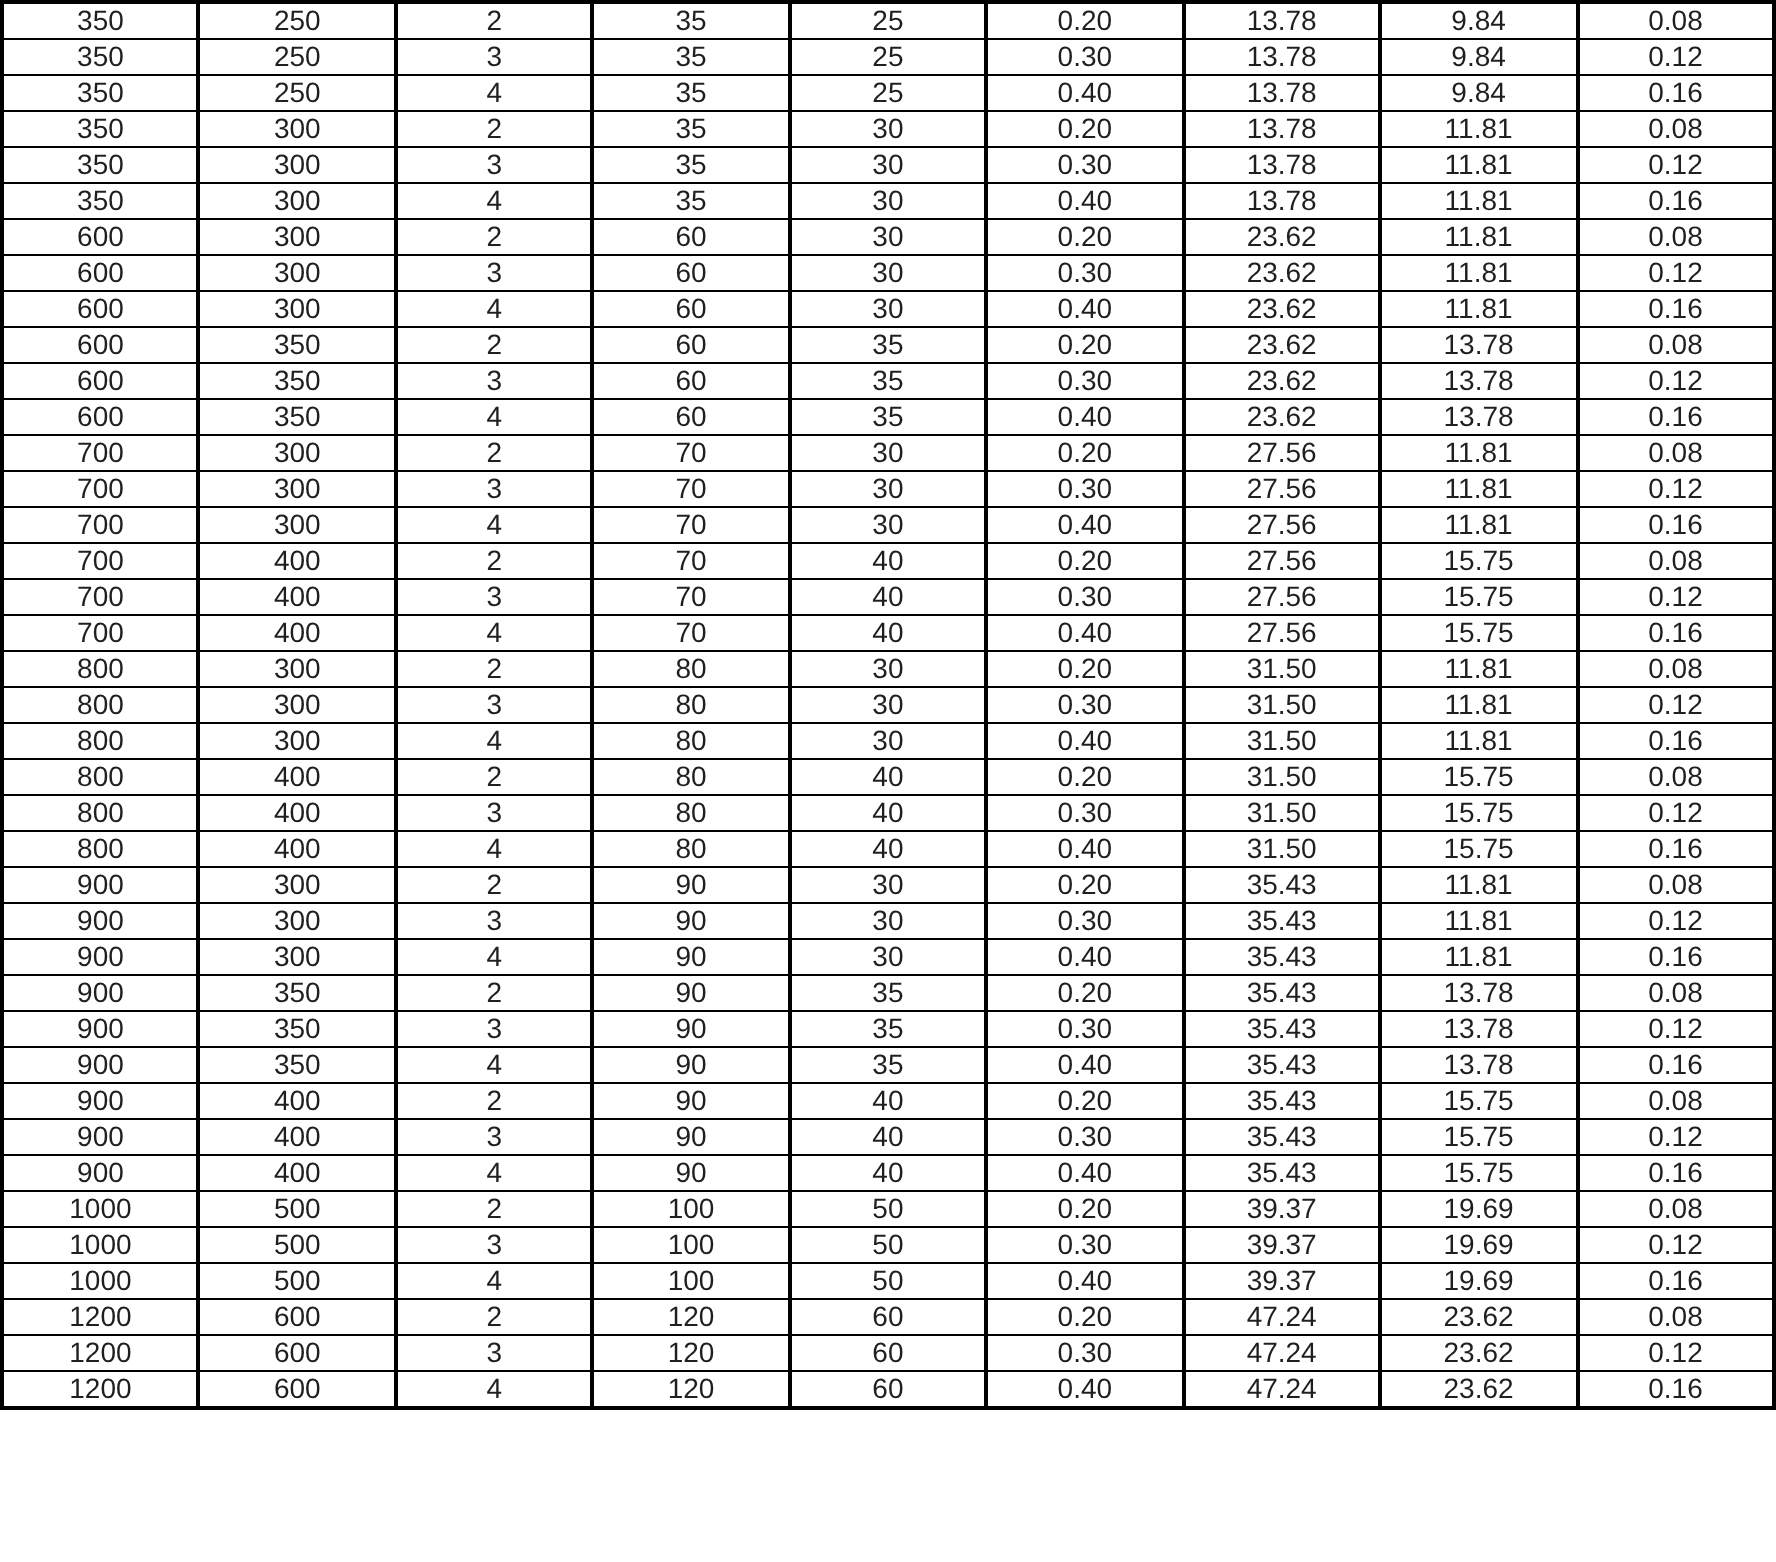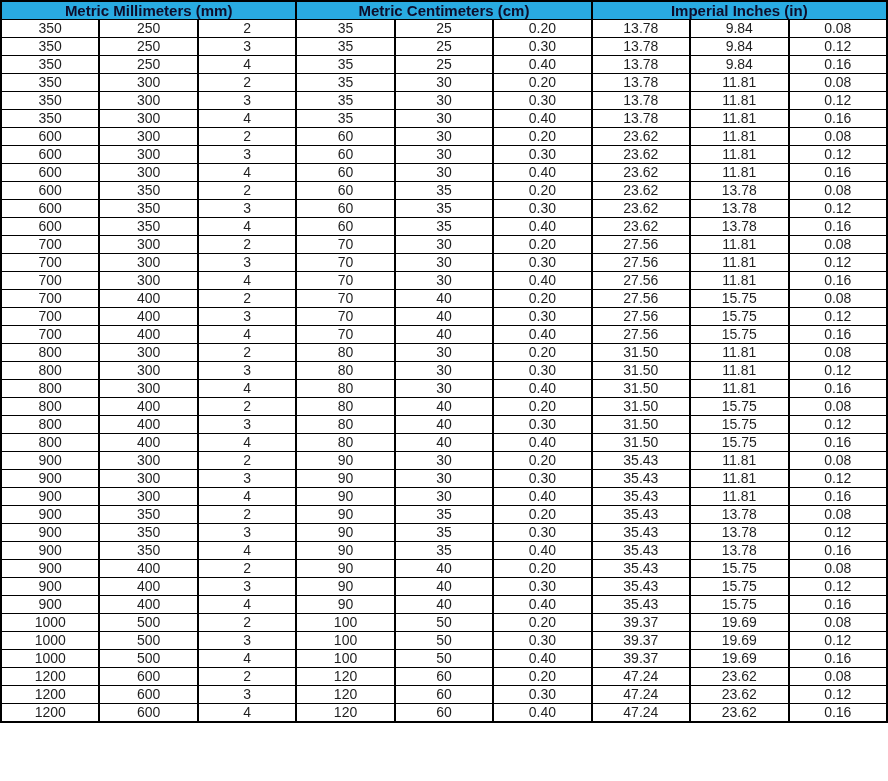--- a/index.html
+++ b/index.html
@@ -66,25 +66,20 @@
         <col>
         <col>
         <col>
         <col>
         <col>
         <col>
         <col>
         <col>
     </colgroup>
     <thead>
-      <tr>
-        <th class="group-title" colspan="3">Metric Millimeters (mm)</th>
-        <th class="group-title" colspan="3">Metric Centimeters (cm)</th>
-        <th class="group-title" colspan="3">Imperial Inches (in)</th>
-      </tr>
     </thead>
     <tbody>
         <tr>
           <td class="cell">350</td>
           <td class="cell">250</td>
           <td class="cell">2</td>
           <td class="cell">35</td>
           <td class="cell">25</td>
           <td class="cell">0.20</td>
           <td class="cell">13.78</td>

